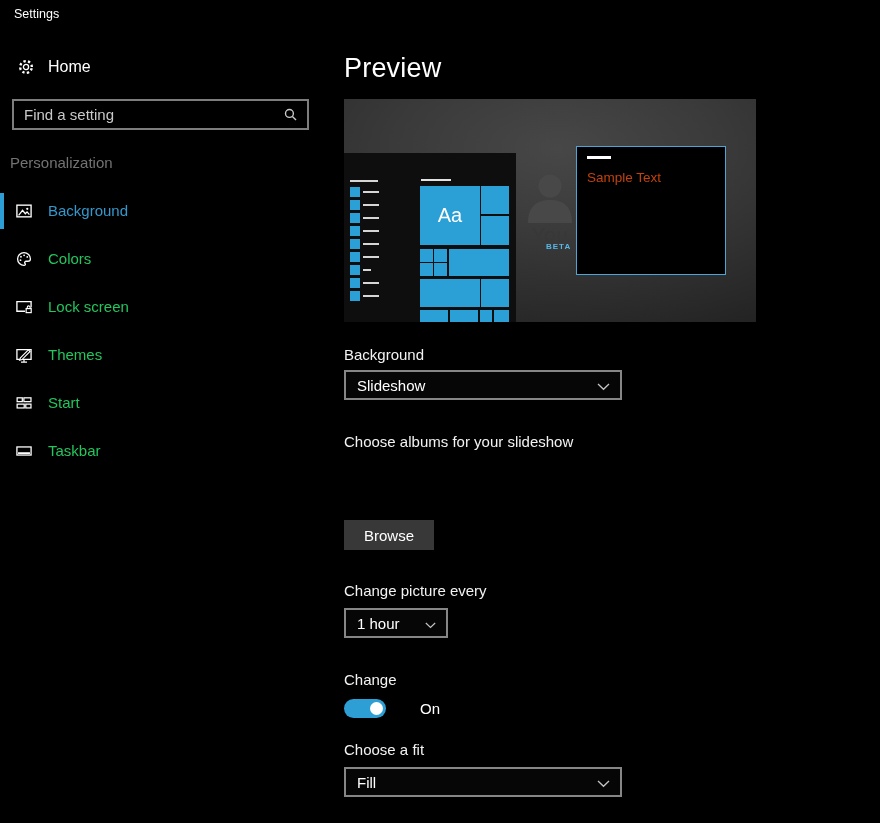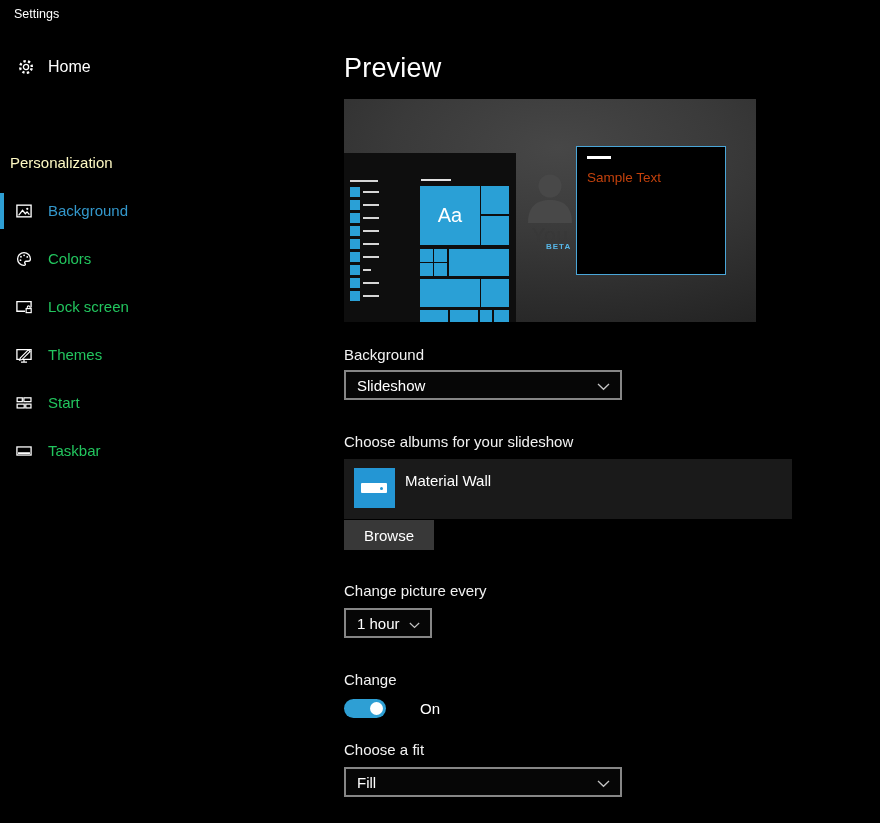--- a/index.html
+++ b/index.html
@@ -22,21 +22,21 @@
     left:12px;top:99px;width:297px;height:31px;border:2px solid #7d7d7d;
     background:#000;display:flex;align-items:center;
   }
   .searchbox input{
     flex:1;background:transparent;border:0;outline:0;color:#e8e8e8;
     font-family:"Liberation Sans",sans-serif;font-size:15px;padding:0 0 0 10px;
   }
   .searchbox input::placeholder{color:#c9c9c9;opacity:1;}
   .searchbox .sicon{width:17px;height:17px;margin-right:8px;flex:0 0 auto;cursor:pointer;}
 
-  .section-hdr{left:10px;top:154px;font-size:15px;color:#fef9c3;}
+  .section-hdr{left:10px;top:154px;font-size:15px;color:#737373;}
 
   .nav-item{left:0;width:330px;height:40px;cursor:pointer;}
   .nav-item .selbar{position:absolute;left:0;top:2px;width:4px;height:36px;background:#2e9fd4;display:none;}
   .nav-item.selected .selbar{display:block;}
   .nav-item .icon{position:absolute;left:15px;top:11px;width:18px;height:18px;}
   .nav-item .lbl{position:absolute;left:48px;top:11px;font-size:15px;color:#22c55e;}
   .nav-item.selected .lbl{color:#3398cc;}
 
   
   .page-title{left:344px;top:53px;font-size:27px;font-weight:300;letter-spacing:.2px;}
@@ -95,20 +95,29 @@
   <div class="abs home-row">
     <span class="icon">
       <svg width="18" height="18" viewBox="0 0 16 16">
         <circle cx="8" cy="8" r="2.3" fill="none" stroke="#fff" stroke-width="1.2"></circle>
         <circle cx="8" cy="8" r="5.2" fill="none" stroke="#fff" stroke-width="2.1" stroke-dasharray="2.05 2.05" transform="rotate(12 8 8)"></circle>
       </svg>
     </span>
     <span class="lbl">Home</span>
   </div>
 
+  <div class="abs searchbox">
+    <input placeholder="Find a setting" style="">
+    <span class="sicon">
+      <svg width="17" height="17" viewBox="0 0 16 16">
+        <circle cx="7" cy="7" r="3.7" fill="none" stroke="#c9c9c9" stroke-width="1.3"></circle>
+        <path d="M9.8 9.8 L13.2 13.2" stroke="#c9c9c9" stroke-width="1.3"></path>
+      </svg>
+    </span>
+  </div>
 
   <div class="abs section-hdr">Personalization</div>
 
   <div class="abs nav-item selected" style="top:191px">
     <span class="selbar"></span>
     <span class="icon">
       <svg width="18" height="18" viewBox="0 0 16 16">
         <rect x="1.7" y="2.8" width="12.6" height="10.4" fill="none" stroke="#fff" stroke-width="1.2"></rect>
         <circle cx="10.9" cy="6" r="1" fill="#fff"></circle>
         <path d="M3.2 11.8 L6.7 7.4 L9.2 10.4 L10.7 8.8 L12.8 11.2" fill="none" stroke="#fff" stroke-width="1.1"></path>
@@ -244,34 +253,26 @@
   <div class="abs dd" style="top:370px;width:278px">
     <span>Slideshow</span>
     <span class="chev">
       <svg width="13" height="8" viewBox="0 0 13 8">
           <path d="M1 1 L6.5 6.3 L12 1" fill="none" stroke="#c4c4c4" stroke-width="1.3"></path>
         </svg>
     </span>
   </div>
 
   <div class="abs field-label" style="top:433px">Choose albums for your slideshow</div>
-  <div class="abs album-row">
-    <div class="album-thumb">
-      <div class="wrect">
-        <div class="dot"></div>
-      </div>
-    </div>
-    <div class="album-name">Material Wall</div>
-  </div>
   <div class="abs browse-btn">
     <span>Browse</span>
   </div>
 
   <div class="abs field-label" style="top:582px">Change picture every</div>
-  <div class="abs dd" style="top:608px;width:88px">
+  <div class="abs dd" style="top:608px;width:104px">
     <span>1 hour</span>
     <span class="chev">
       <svg width="11" height="7" viewBox="0 0 13 8">
           <path d="M1 1 L6.5 6.3 L12 1" fill="none" stroke="#c4c4c4" stroke-width="1.4"></path>
         </svg>
     </span>
   </div>
 
   <div class="abs field-label" style="top:671px">Change</div>
   <div class="abs toggle">

